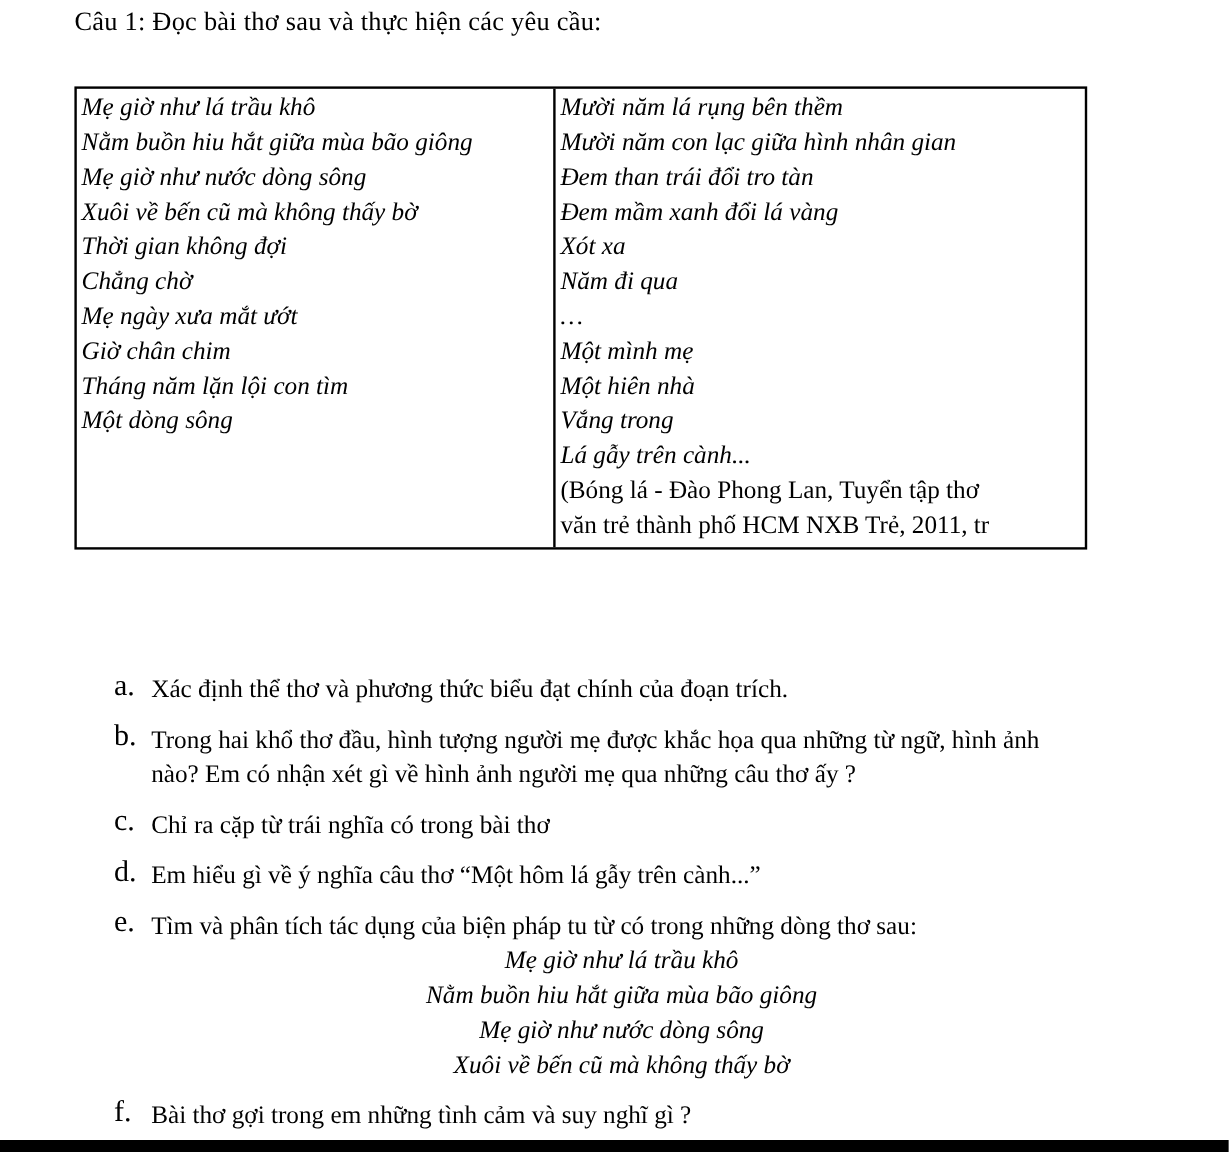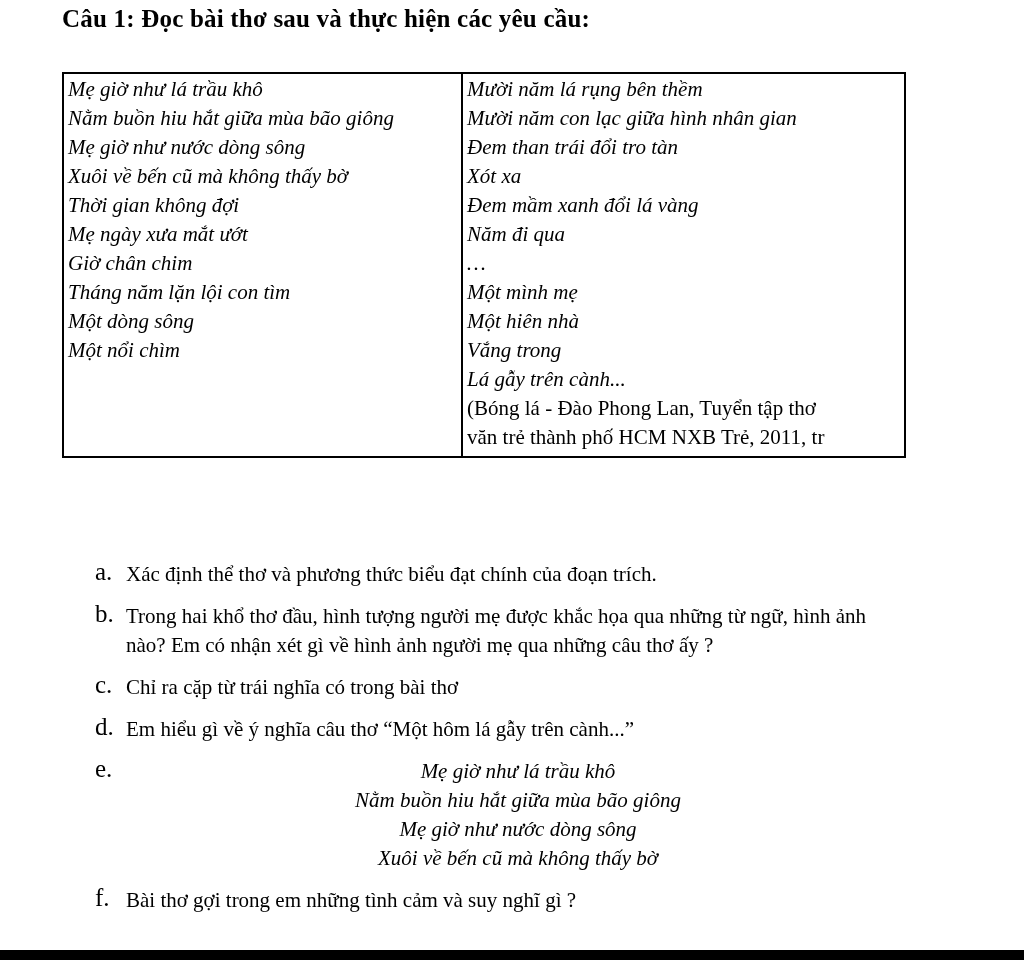--- a/index.html
+++ b/index.html
@@ -7,22 +7,22 @@
   body {
     background:#ffffff;
     color:#000000;
     font-family:"Liberation Serif", serif;
     position:relative;
     overflow:hidden;
   }
   .doc-title {
     position:absolute;
     left:62px; top:5px;
-    font-size:25px;
-    font-weight:bold;
+    font-size:22px;
+    font-weight:normal;
     letter-spacing:0.2px;
   }
   .poem-table {
     position:absolute;
     left:62px; top:72px;
     width:844px;
     border:2px solid #000;
     display:flex;
     background:#fff;
   }
@@ -80,32 +80,32 @@
 
 <h1 class="doc-title">Câu 1: Đọc bài thơ sau và thực hiện các yêu cầu:</h1>
 
 <div class="poem-table">
   <div class="poem-cell left">
     <div class="poem-line">Mẹ giờ như lá trầu khô</div>
     <div class="poem-line">Nằm buồn hiu hắt giữa mùa bão giông</div>
     <div class="poem-line">Mẹ giờ như nước dòng sông</div>
     <div class="poem-line">Xuôi về bến cũ mà không thấy bờ</div>
     <div class="poem-line">Thời gian không đợi</div>
+    <div class="poem-line">Chẳng chờ</div>
     <div class="poem-line">Mẹ ngày xưa mắt ướt</div>
     <div class="poem-line">Giờ chân chim</div>
     <div class="poem-line">Tháng năm lặn lội con tìm</div>
     <div class="poem-line">Một dòng sông</div>
-    <div class="poem-line">Một nổi chìm</div>
   </div>
   <div class="poem-cell right">
     <div class="poem-line">Mười năm lá rụng bên thềm</div>
     <div class="poem-line">Mười năm con lạc giữa hình nhân gian</div>
     <div class="poem-line">Đem than trái đổi tro tàn</div>
+    <div class="poem-line">Đem mầm xanh đổi lá vàng</div>
     <div class="poem-line">Xót xa</div>
-    <div class="poem-line">Đem mầm xanh đổi lá vàng</div>
     <div class="poem-line">Năm đi qua</div>
     <div class="poem-line">…</div>
     <div class="poem-line">Một mình mẹ</div>
     <div class="poem-line">Một hiên nhà</div>
     <div class="poem-line">Vắng trong</div>
     <div class="poem-line">Lá gẫy trên cành...</div>
     <div class="poem-line source">(Bóng lá - Đào Phong Lan, Tuyển tập thơ</div>
     <div class="poem-line source">văn trẻ thành phố HCM NXB Trẻ, 2011, tr</div>
   </div>
 </div>
@@ -122,20 +122,21 @@
   <div class="question">
     <span class="q-label">c.</span>
     <span>Chỉ ra cặp từ trái nghĩa có trong bài thơ</span>
   </div>
   <div class="question">
     <span class="q-label">d.</span>
     <span>Em hiểu gì về ý nghĩa câu thơ “Một hôm lá gẫy trên cành...”</span>
   </div>
   <div class="question">
     <span class="q-label">e.</span>
+    <span>Tìm và phân tích tác dụng của biện pháp tu từ có trong những dòng thơ sau:</span>
     <div class="quote-block">
       <div class="quote-line">Mẹ giờ như lá trầu khô</div>
       <div class="quote-line">Nằm buồn hiu hắt giữa mùa bão giông</div>
       <div class="quote-line">Mẹ giờ như nước dòng sông</div>
       <div class="quote-line">Xuôi về bến cũ mà không thấy bờ</div>
     </div>
   </div>
   <div class="question">
     <span class="q-label">f.</span>
     <span>Bài thơ gợi trong em những tình cảm và suy nghĩ gì ?</span>

